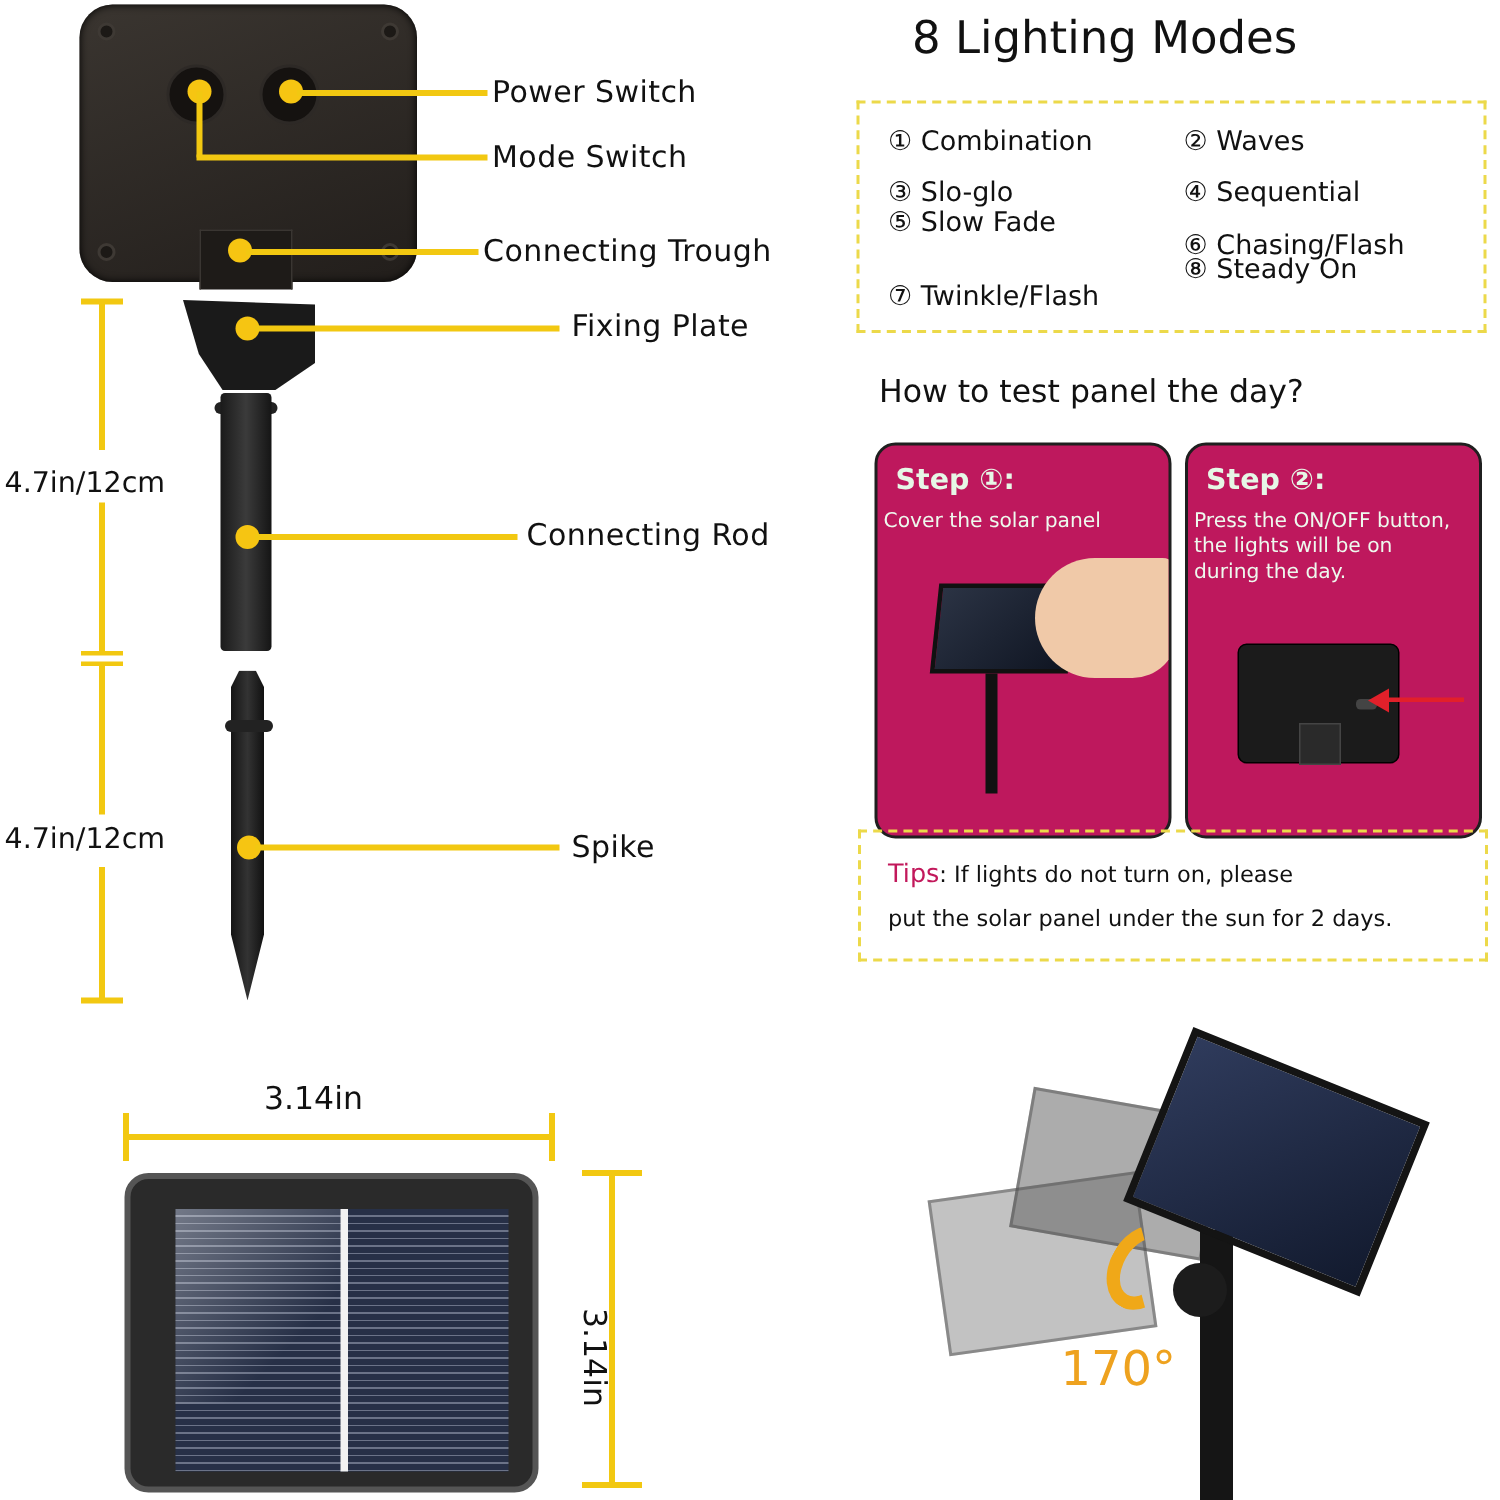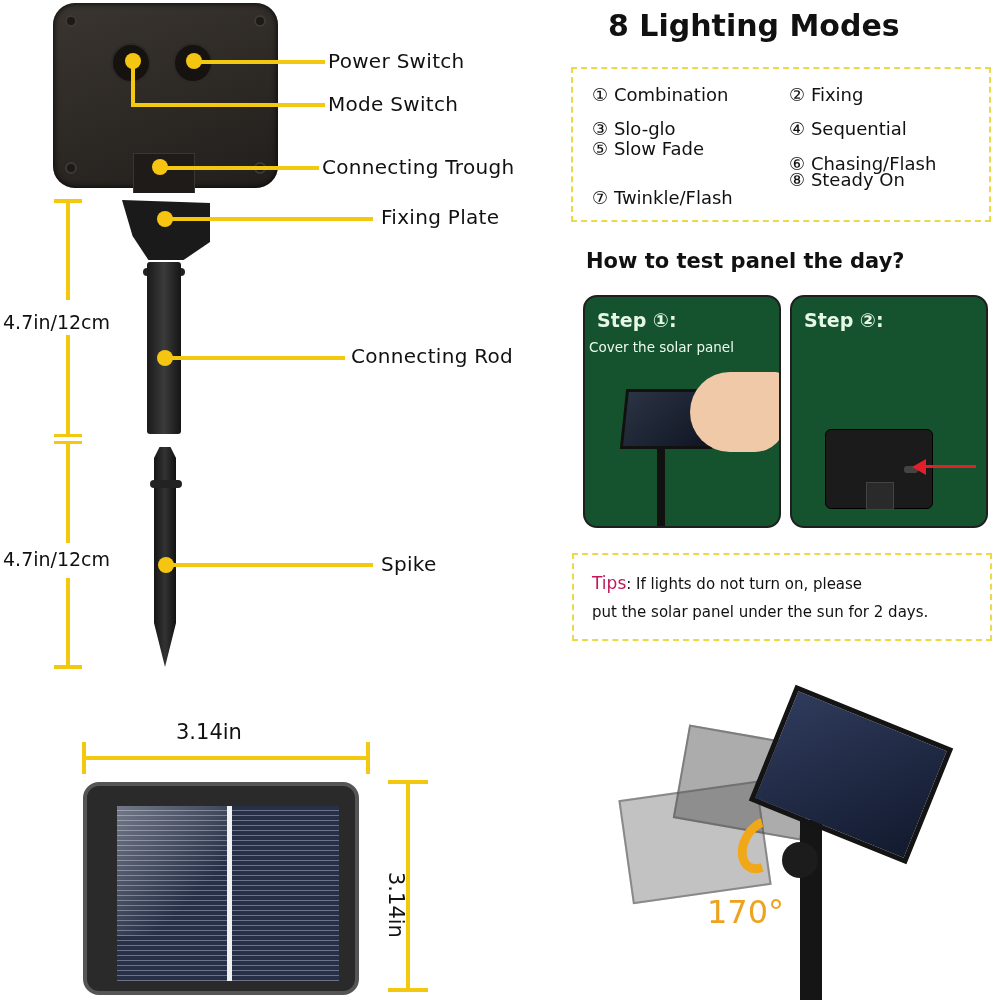--- a/index.html
+++ b/index.html
@@ -19,26 +19,26 @@
   .ctrl-text { position: absolute; left: 72px; top: 124px; font-size: 7px; color: #6a625a; letter-spacing: 1px; font-family: "DejaVu Sans Mono", monospace; }
 
   
   .plate { left: 122px; top: 200px; width: 88px; height: 60px; background: #1a1a1a; clip-path: polygon(0 0,100% 5%,100% 70%,70% 100%,30% 100%,12% 60%); }
   .rod { left: 147px; top: 262px; width: 34px; height: 172px; background: linear-gradient(90deg,#1a1a1a,#3b3b3b,#151515); border-radius: 3px; }
   .rod-ring { left: 143px; top: 268px; width: 42px; height: 8px; background: #222; border-radius: 4px; }
   .spike { left: 154px; top: 447px; width: 22px; height: 220px; background: linear-gradient(90deg,#151515,#333,#111); clip-path: polygon(25% 0,75% 0,100% 5%,100% 80%,50% 100%,0 80%,0 5%); }
   .spike-ring { left: 150px; top: 480px; width: 32px; height: 8px; background: #222; border-radius: 4px; }
 
   
-  .h-title { position: absolute; font-weight: bold; color: #111; white-space: nowrap; }
+  .h-title { position: absolute; font-weight: normal; color: #111; white-space: nowrap; }
 
   .dash-box { position: absolute; border: 2px dashed #ecd94a; }
   .mode { position: absolute; font-size: 18px; white-space: nowrap; color: #111; text-align: right; }
 
-  .step { position: absolute; top: 295px; width: 198px; height: 233px; background: #14532d; border: 2px solid #1f1f1f; border-radius: 14px; overflow: hidden; }
+  .step { position: absolute; top: 295px; width: 198px; height: 264px; background: #be185d; border: 2px solid #1f1f1f; border-radius: 14px; overflow: hidden; }
   .step-title { position: absolute; left: 12px; top: 12px; color: #e6f7e6; font-size: 19px; font-weight: bold; }
   .step-body { position: absolute; left: 4px; top: 42px; color: #eef9ee; font-size: 13.5px; line-height: 17px; }
 
   .mini-panel { position: absolute; background: linear-gradient(135deg,#2b3344,#0f1522); border: 3px solid #111; }
   .hand { position: absolute; background: #f0c9a8; border-radius: 40px 10px 30px 40px; }
   .mini-box { position: absolute; background: #1b1b1b; border-radius: 6px; border: 1px solid #000; }
   .red-arrow { position: absolute; height: 3px; background: #e2202a; }
   .red-head { position: absolute; width: 0; height: 0; border-top: 8px solid transparent; border-bottom: 8px solid transparent; border-right: 14px solid #e2202a; }
 
   .tips { position: absolute; font-size: 15px; white-space: nowrap; color: #111; }
@@ -108,40 +108,41 @@
 <div class="yline" style="left:54px;top:441px;width:28px;height:3px"></div>
 <div class="yline" style="left:66px;top:443px;width:4px;height:100px"></div>
 <div class="yline" style="left:66px;top:578px;width:4px;height:88px"></div>
 <div class="yline" style="left:54px;top:665px;width:28px;height:4px"></div>
 <div class="dim-text" style="left:3px;top:311px">4.7in/12cm</div>
 <div class="dim-text" style="left:3px;top:548px">4.7in/12cm</div>
 
 <div class="h-title" style="left:608px;top:8px;font-size:30px">8 Lighting Modes</div>
 <div class="dash-box" style="left:571px;top:67px;width:420px;height:155px"></div>
 <div class="mode" style="left:592px;top:84px"><span>①</span> <span>Combination</span></div>
-<div class="mode" style="left:789px;top:84px"><span>②</span> <span>Fixing</span></div>
+<div class="mode" style="left:789px;top:84px"><span>②</span> <span>Waves</span></div>
 <div class="mode" style="left:592px;top:118px"><span>③</span> <span>Slo-glo</span></div>
 <div class="mode" style="left:789px;top:118px"><span>④</span> <span>Sequential</span></div>
 <div class="mode" style="left:592px;top:138px"><span>⑤</span> <span>Slow Fade</span></div>
 <div class="mode" style="left:789px;top:153px"><span>⑥</span> <span>Chasing/Flash</span></div>
 <div class="mode" style="left:592px;top:187px"><span>⑦</span> <span>Twinkle/Flash</span></div>
 <div class="mode" style="left:789px;top:169px"><span>⑧</span> <span>Steady On</span></div>
 
 <div class="h-title" style="left:586px;top:249px;font-size:21px">How to test panel the day?</div>
 
 <div class="step" style="left:583px">
   <div class="step-title">Step ①:</div>
   <div class="step-body">Cover the solar panel</div>
   <div class="mini-panel" style="left:38px;top:92px;width:92px;height:60px;transform:skewX(-6deg)"></div>
   <div class="abs" style="left:72px;top:152px;width:8px;height:80px;background:#111"></div>
   <div class="hand" style="left:105px;top:75px;width:95px;height:80px"></div>
 </div>
 
 <div class="step" style="left:790px">
   <div class="step-title">Step ②:</div>
+  <div class="step-body" style="width:180px">Press the ON/OFF button, the lights will be on during the day.</div>
   <div class="mini-box" style="left:33px;top:132px;width:108px;height:80px">
     <div class="abs" style="left:40px;top:52px;width:28px;height:28px;background:#2a2a2a;border:1px solid #444"></div>
     <div class="abs" style="left:78px;top:36px;width:14px;height:7px;background:#444;border-radius:3px"></div>
   </div>
   <div class="red-head" style="left:120px;top:162px"></div>
   <div class="red-arrow" style="left:132px;top:168px;width:52px"></div>
 </div>
 
 <div class="dash-box" style="left:572px;top:553px;width:420px;height:88px"></div>
 <div class="tips" style="left:592px;top:573px"><span style="color:#c2185b;font-size:17px">Tips</span><span>: If lights do not turn on, please</span></div>

